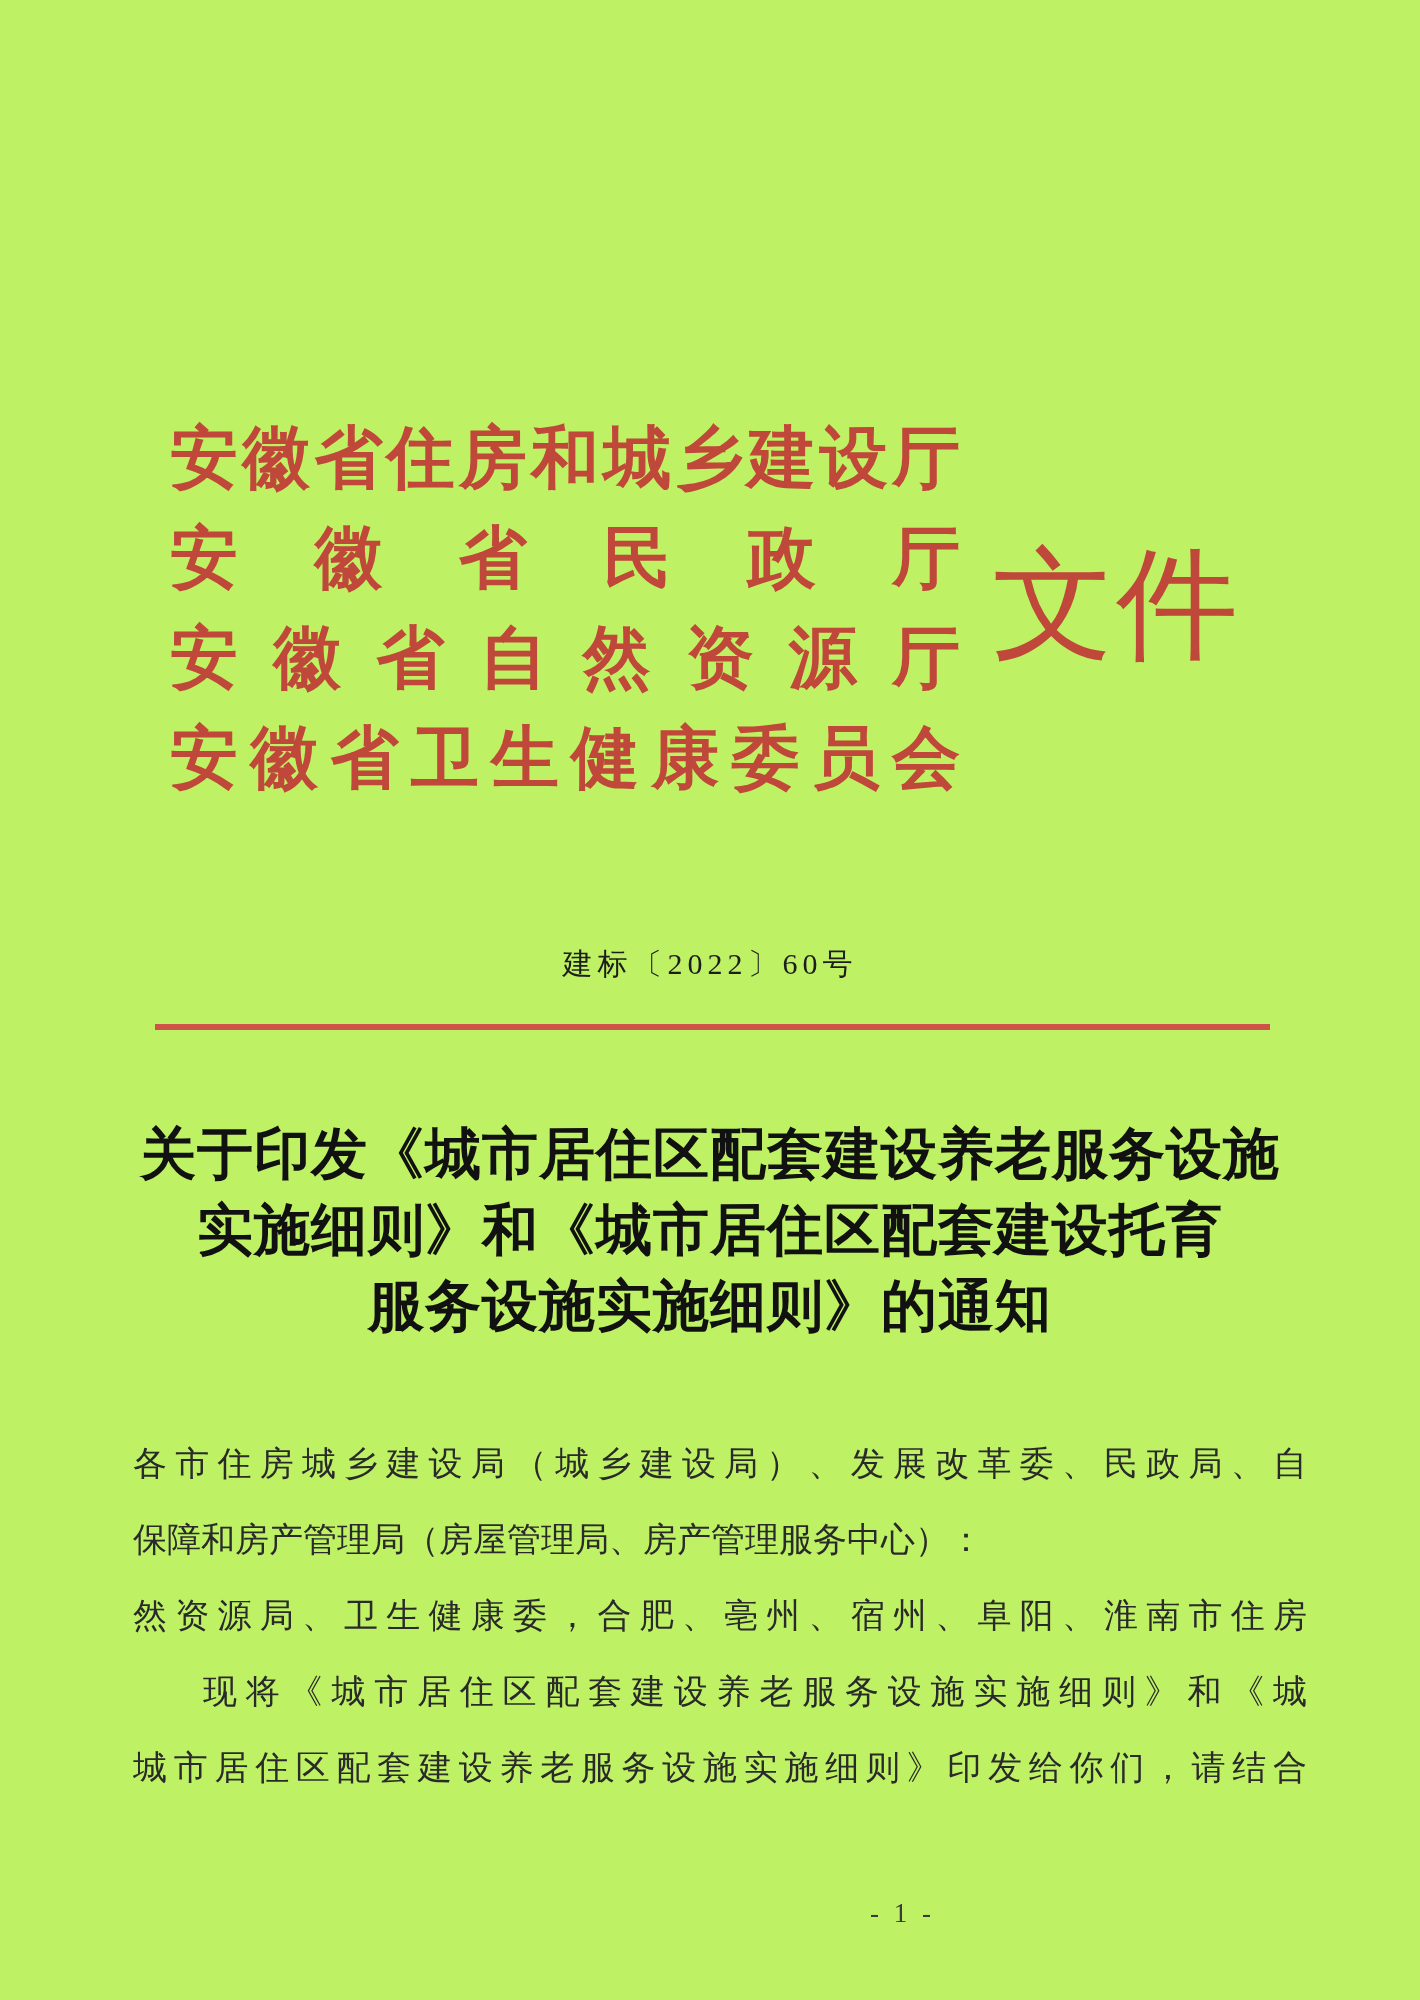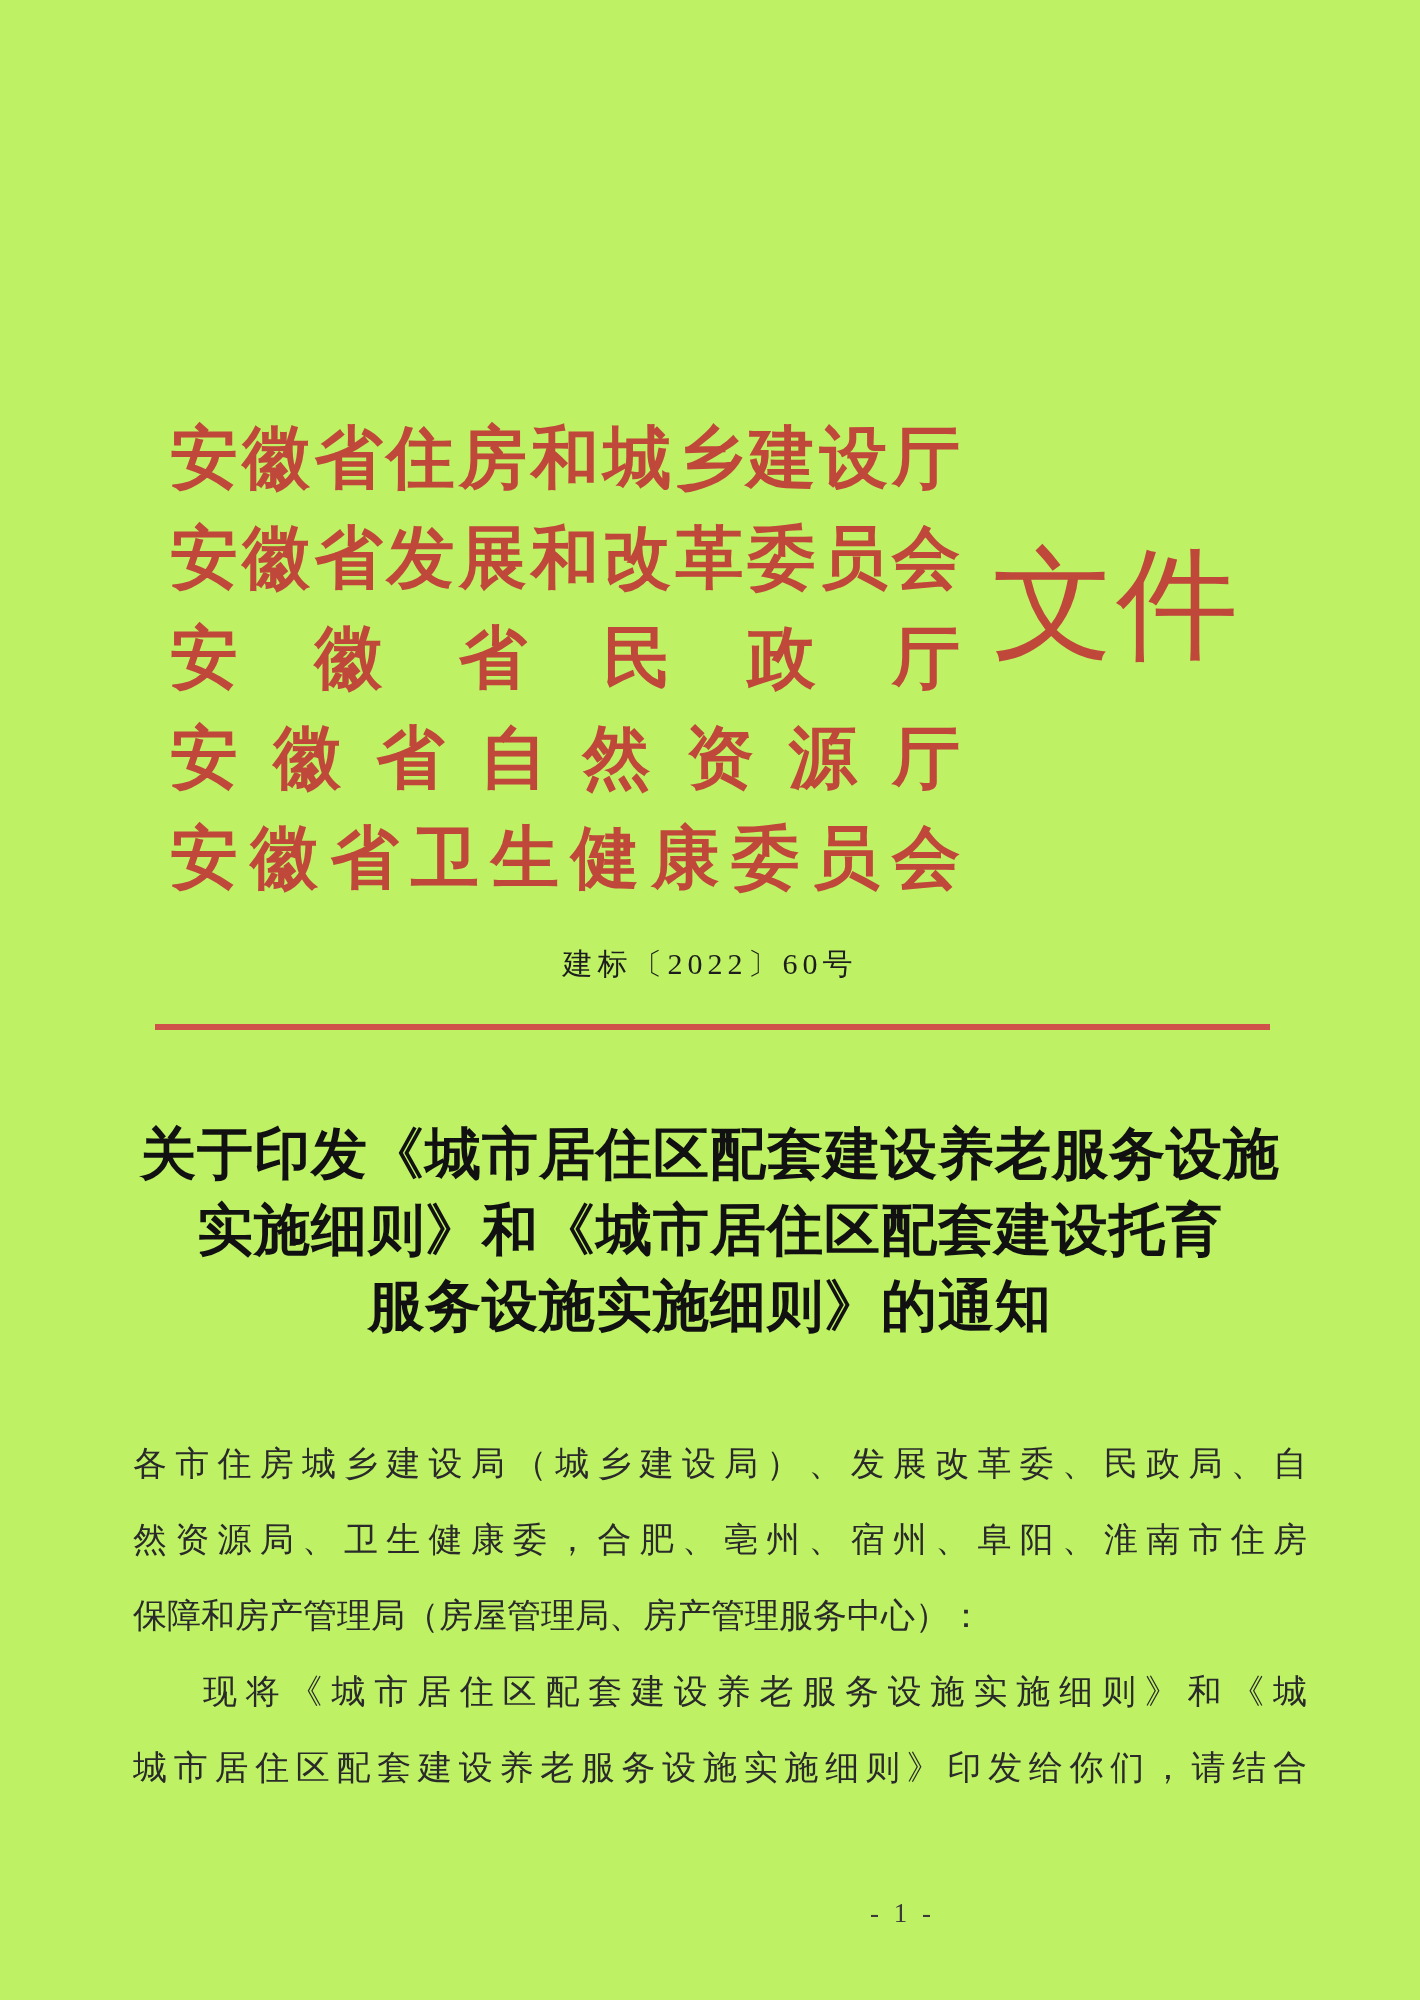--- a/index.html
+++ b/index.html
@@ -99,41 +99,40 @@
     color:#3a3a3a;
   }
 </style>
 </head>
 <body>
 
 <div class="page">
 
   <div class="agency-block">
     <div class="agency-line">安徽省住房和城乡建设厅</div>
-    <div class="agency-line">安徽省发展和改革委员会</div>
     <div class="agency-line">安徽省民政厅</div>
     <div class="agency-line">安徽省自然资源厅</div>
     <div class="agency-line">安徽省卫生健康委员会</div>
   </div>
 
   <div class="doc-type">文件</div>
 
   <div class="ref-number">建标〔2022〕60号</div>
 
   <div class="red-rule"></div>
 
   <div class="title-block">
     <div class="title-line">关于印发《城市居住区配套建设养老服务设施</div>
     <div class="title-line">实施细则》和《城市居住区配套建设托育</div>
     <div class="title-line">服务设施实施细则》的通知</div>
   </div>
 
   <div class="body-block">
     <div class="body-line">各市住房城乡建设局（城乡建设局）、发展改革委、民政局、自</div>
+    <div class="body-line no-stretch">保障和房产管理局（房屋管理局、房产管理服务中心）：</div>
     <div class="body-line">然资源局、卫生健康委，合肥、亳州、宿州、阜阳、淮南市住房</div>
-    <div class="body-line no-stretch">保障和房产管理局（房屋管理局、房产管理服务中心）：</div>
     <div class="body-line indent">现将《城市居住区配套建设养老服务设施实施细则》和《城</div>
     <div class="body-line">城市居住区配套建设养老服务设施实施细则》印发给你们，请结合</div>
   </div>
 
   <div class="page-number">- 1 -</div>
 
 </div>
 
 </body></html>

